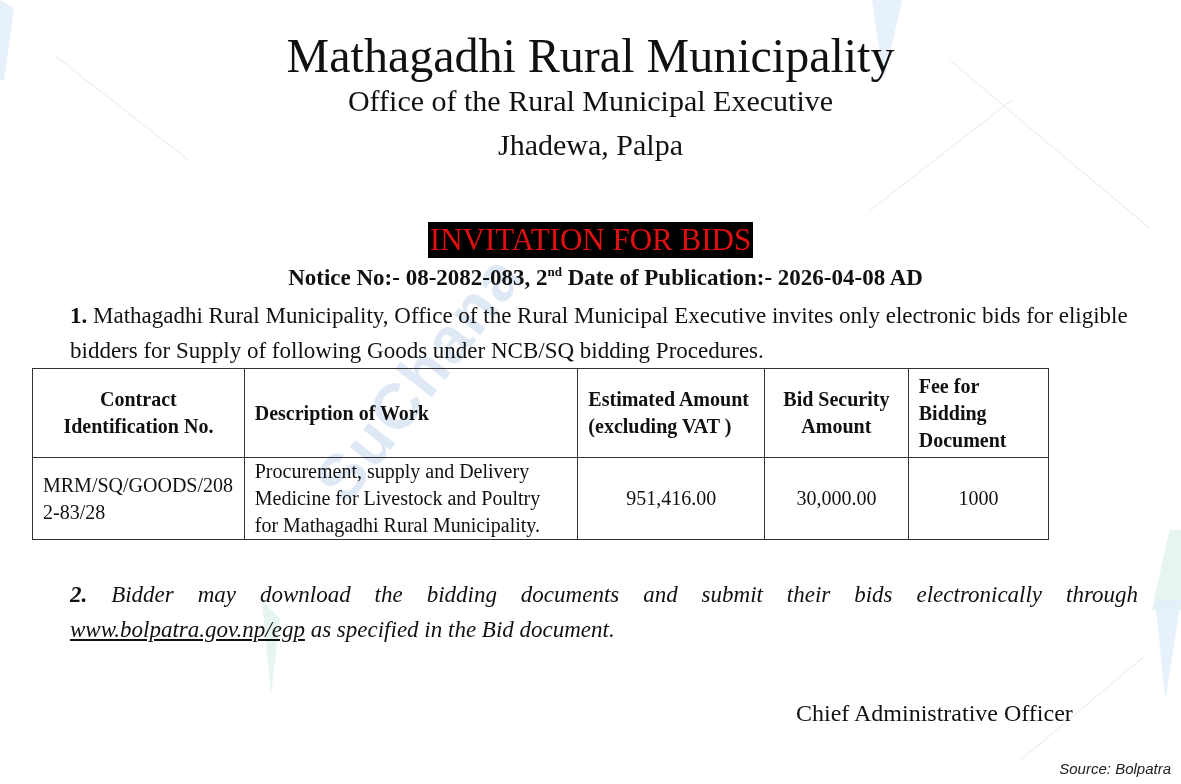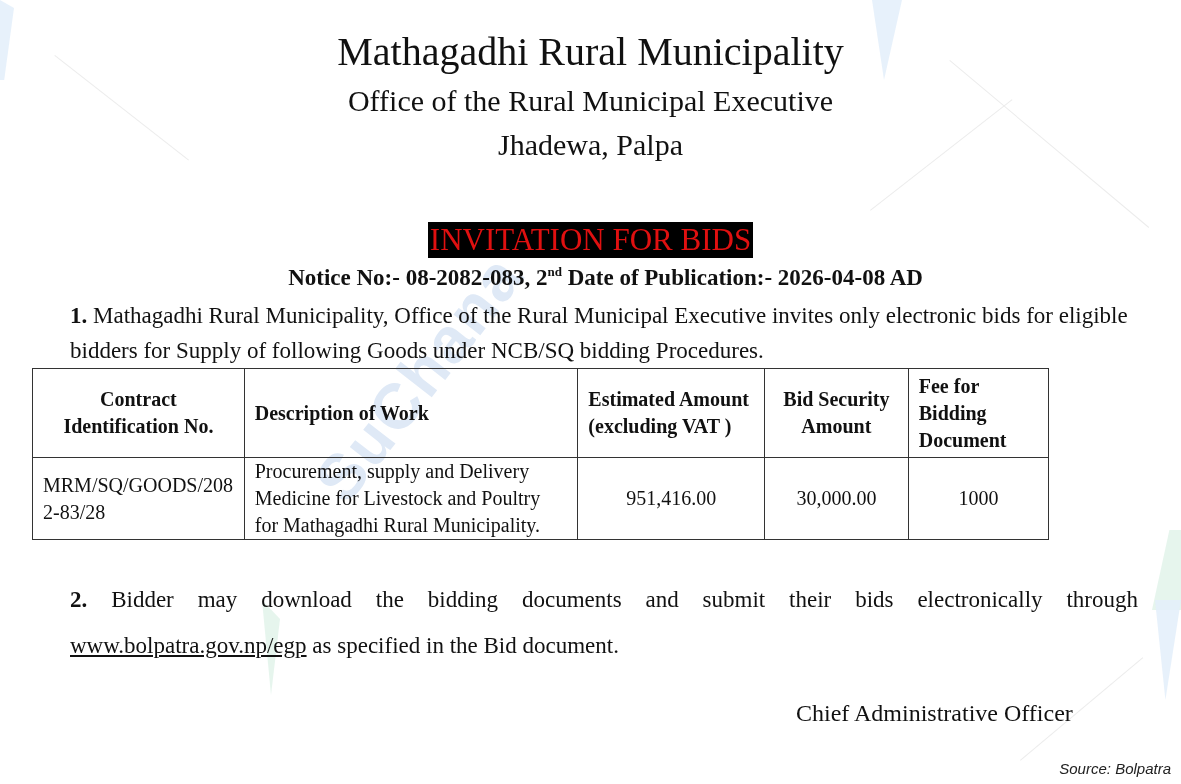--- a/index.html
+++ b/index.html
@@ -10,21 +10,21 @@
     }
     .wm-shard { position: absolute; background: #e3eefa; opacity: 0.85; }
     .wm-shard.green { background: #e2f3ea; }
     .wm-line { position: absolute; height: 1px; background: #ececec; transform-origin: 0 0; }
     .wm-text {
       position: absolute; left: 300px; top: 470px; transform: rotate(-52deg);
       transform-origin: 0 0; font-family: "Liberation Sans", sans-serif;
       font-weight: bold; font-size: 64px; color: #dfe9f6; letter-spacing: 2px;
     }
     .header { position: absolute; left: 0; width: 1181px; text-align: center; }
-    .h1 { top: 28px; font-size: 40px; }
+    .h1 { top: 28px; font-size: 48px; }
     .h2 { top: 84px; font-size: 30px; }
     .h3 { top: 128px; font-size: 30px; }
     .title-wrap { position: absolute; top: 222px; left: 0; width: 1181px; text-align: center; }
     .title {
       display: inline-block; background: #000000; color: #e01010;
       font-size: 31px; padding: 0 2px; line-height: 36px;
     }
     .notice {
       position: absolute; top: 264px; left: 0; width: 1211px; text-align: center;
       font-weight: bold; font-size: 23px;
@@ -46,21 +46,21 @@
     .c2 { width: 357px; text-align: left; }
     .c3 { width: 182px; text-align: left; }
     .c4 { width: 132px; text-align: center; margin-top: 40px; }
     .c5 { width: 126px; text-align: left; }
     td.c1 { text-align: left; }
     td.c3 { text-align: center; }
     td.c4 { text-align: center; }
     td.c5 { text-align: center; }
     .para2 {
       position: absolute; top: 577px; left: 70px; width: 1068px;
-      font-size: 23px; line-height: 46px; text-align: justify; text-align-last: left;
+      font-size: 23px; line-height: 35px; text-align: justify; text-align-last: left; font-style: italic;
     }
     .para2 a { color: #111; text-decoration: underline; }
     .signature {
       position: absolute; top: 700px; left: 796px; font-weight: normal; font-size: 24px;
     }
     .source {
       position: absolute; top: 760px; right: 10px;
       font-family: "Liberation Sans", sans-serif; font-style: italic; font-size: 15px; color: #222;
     }
   </style>

